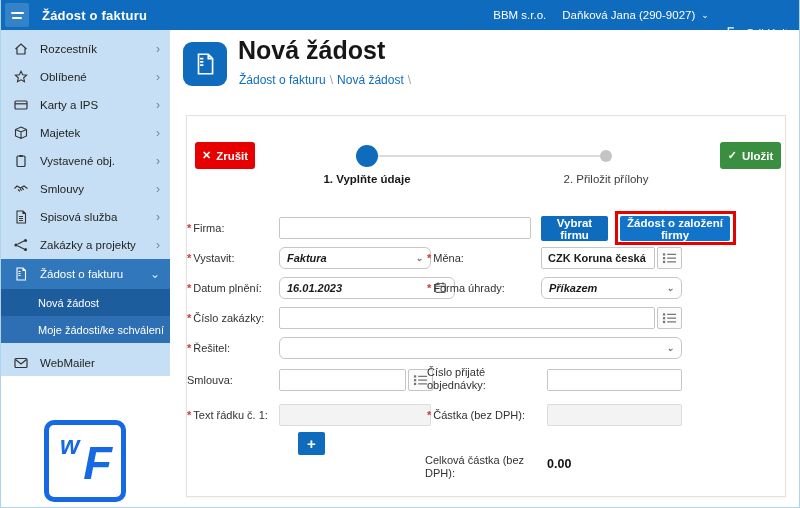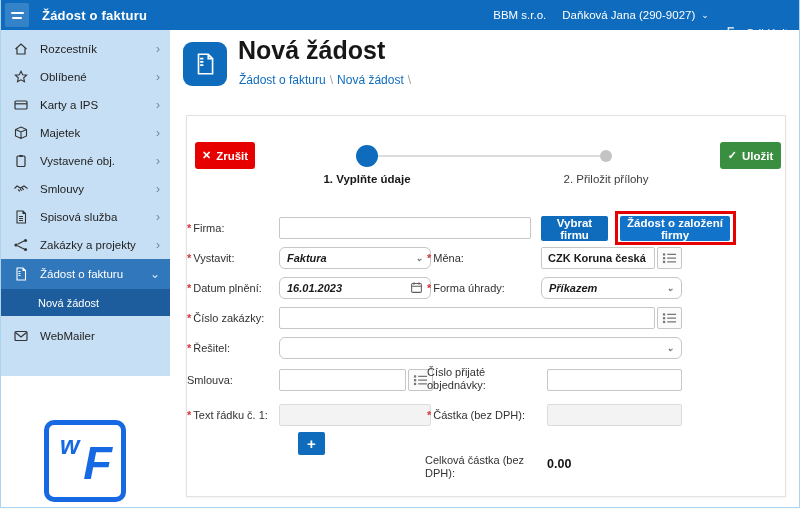--- a/index.html
+++ b/index.html
@@ -178,20 +178,23 @@
           <svg width="16" height="16" viewBox="0 0 16 16">
             <path d="M4 2h6l2.5 2.5V14H4zM10 2v2.5h2.5M5.5 5.5h2M5.5 7.5h2M5.5 9.5h2" fill="none" stroke="#fff" stroke-width="1.1"></path>
           </svg>
         </span>
       <span>Žádost o fakturu</span>
       <span class="chev">⌄</span>
     </div>
     <div class="nav-sub active">
       <span>Nová žádost</span>
     </div>
+    <div class="nav-sub">
+      <span>Moje žádosti/ke schválení</span>
+    </div>
     <div class="nav-gap"></div>
     <div class="nav-item">
       <span class="ico">
           <svg width="16" height="16" viewBox="0 0 16 16">
             <rect x="2" y="3.5" width="12" height="9" rx="1" fill="none" stroke="#333" stroke-width="1.2"></rect>
             <path d="M2.5 4.5 8 9l5.5-4.5" fill="none" stroke="#333" stroke-width="1.2"></path>
           </svg>
         </span>
       <span>WebMailer</span>
     </div>
@@ -245,21 +248,21 @@
     <div class="picker" style="left:470px;top:131px">
       <svg width="15" height="12" viewBox="0 0 16 12">
           <rect x="1" y="1" width="2.4" height="2.4" fill="#767676"></rect>
           <rect x="1" y="5" width="2.4" height="2.4" fill="#767676"></rect>
           <rect x="1" y="9" width="2.4" height="2.4" fill="#767676"></rect>
           <path d="M5.5 2.2H15M5.5 6.2H15M5.5 10.2H15" stroke="#767676" stroke-width="1.4"></path>
         </svg>
     </div>
 
     <div class="lbl" style="left:0;width:84px;top:166px"><span class="req">*</span><span>Datum plnění:</span></div>
-    <div class="sel" style="left:92px;top:161px;width:152px">
+    <div class="sel" style="left:92px;top:161px;width:176px">
       <span>16.01.2023</span>
       <span style="margin-left:auto"><svg width="13" height="13" viewBox="0 0 16 16">
             <rect x="2" y="3" width="12" height="11" rx="1.5" fill="none" stroke="#605e5c" stroke-width="1.3"></rect>
             <path d="M2 6.5h12M5 1.5v3M11 1.5v3" stroke="#605e5c" stroke-width="1.3"></path>
           </svg></span>
     </div>
     <div class="lbl" style="left:240px;width:106px;top:166px"><span class="req">*</span><span>Forma úhrady:</span></div>
     <div class="sel" style="left:354px;top:161px;width:141px">
       <span>Příkazem</span>
       <span class="chev-d">⌄</span>

